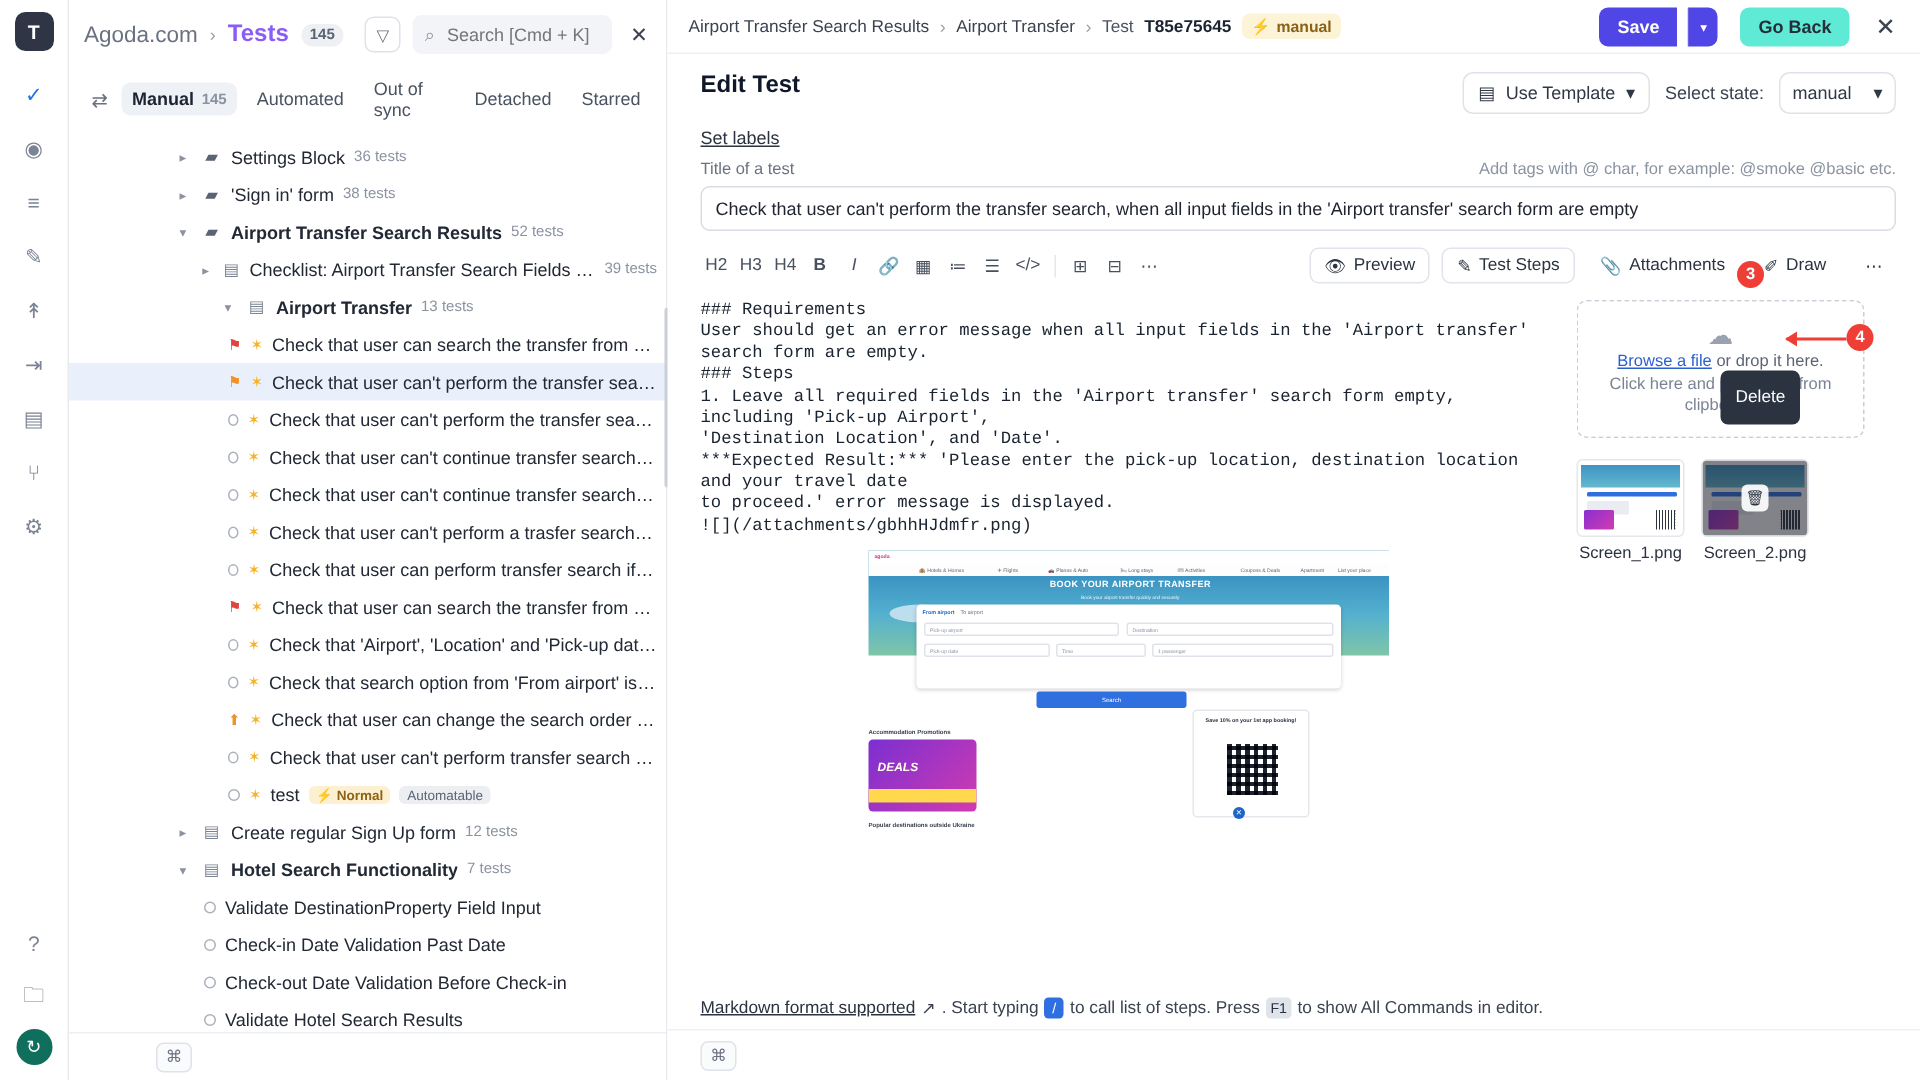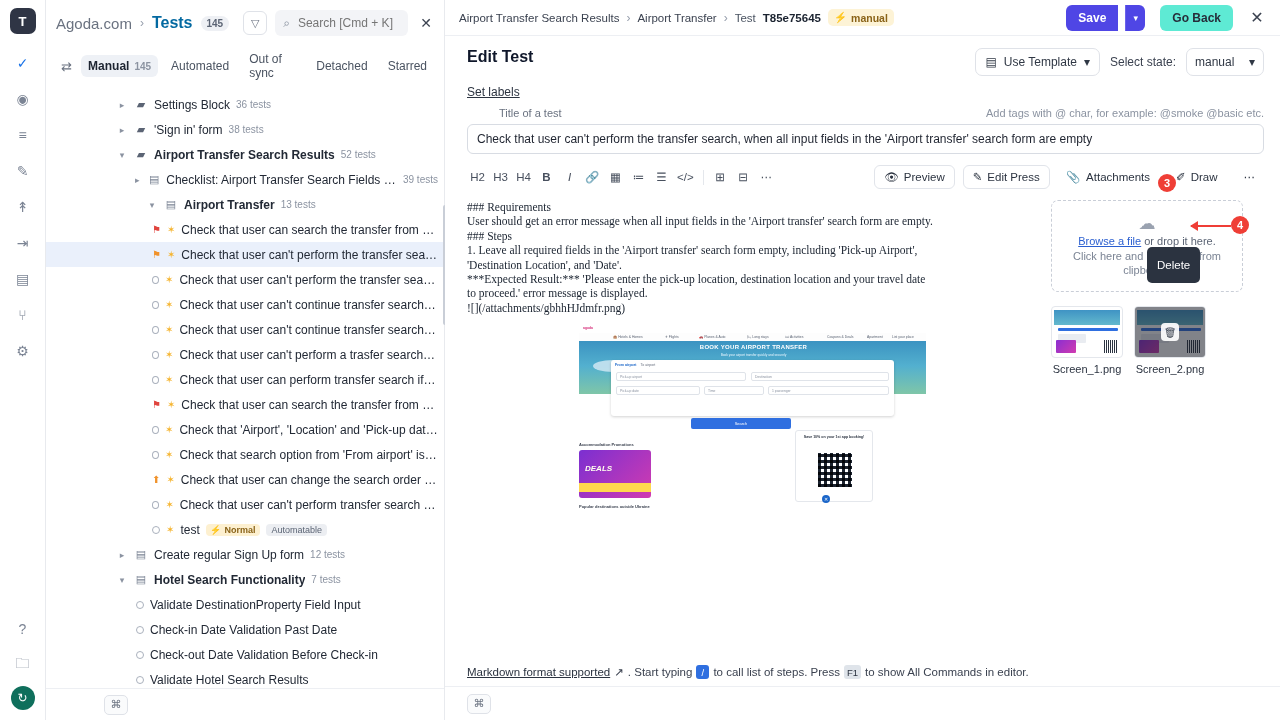--- a/index.html
+++ b/index.html
@@ -33,21 +33,21 @@
   }
 
   
   .tree-panel {
     width:399px; height:720px; background:#ffffff; border-right:1px solid #e8eaee;
     position:relative; display:flex; flex-direction:column;
   }
   .tp-header { display:flex; align-items:center; padding:10px 8px 8px 10px; gap:8px; }
   .brand { color:#6a7280; font-size:15px; }
   .chev { color:#98a0ae; font-size:12px; }
-  .tests-title { font-size:16px; font-weight:bold; color:#0369a1; }
+  .tests-title { font-size:16px; font-weight:bold; color:#8b5cf6; }
   .count-pill {
     background:#eef0f4; color:#5b6474; border-radius:9px; font-size:10px;
     padding:2px 6px; font-weight:bold;
   }
   .filter-btn {
     margin-left:6px; width:24px; height:24px; border:1px solid #dfe2e8; border-radius:6px;
     display:flex; align-items:center; justify-content:center; color:#6a7280; background:#fff;
     font-size:11px;
   }
   .search-wrap {
@@ -134,21 +134,21 @@
   .tmpl-btn {
     border:1px solid #dfe2e8; border-radius:7px; height:28px; padding:0 9px; display:flex; align-items:center; gap:7px;
     font-size:12px; color:#303845; background:#fff;
   }
   .select-state-lbl { font-size:12px; color:#3b4250; }
   .state-select {
     border:1px solid #dfe2e8; border-radius:7px; height:28px; width:78px; padding:0 8px;
     display:flex; align-items:center; justify-content:space-between; font-size:12px; color:#303845;
   }
   .set-labels { margin-top:9px; font-size:12px; color:#2b3340; text-decoration:underline; }
-  .meta-row { display:flex; align-items:center; margin-top:8px;margin-left:32px; }
+  .meta-row { display:flex; align-items:center; margin-top:8px; }
   .meta-left { font-size:11px; color:#6a7280; }
   .meta-right { margin-left:auto; font-size:11px; color:#8b93a1; }
   .title-input {
     margin-top:5px; height:30px; border:1px solid #d8dce3; border-radius:6px; display:flex; align-items:center;
     padding:0 9px; font-size:12px; color:#1f2430; background:#fff;
   }
 
   .md-toolbar {
     margin-top:10px; height:26px; display:flex; align-items:center; gap:2px; color:#4a5361;
   }
@@ -162,21 +162,21 @@
   .md-toolbar .grow { flex:1; }
   .tbtn {
     height:24px; padding:0 9px; border:1px solid #e1e4ea; border-radius:6px; background:#fff;
     display:flex; align-items:center; gap:5px; font-size:11.5px; color:#2b3340; margin-left:6px;
   }
   .tbtn.plain { border:0; }
 
   .content-area { display:flex; gap:14px; margin-top:10px; }
   .md-pane { width:570px; }
   .md {
-    font-family:Liberation Serif, serif; font-size:11.5px; color:#1a2330; line-height:1.25;
+    font-family:Liberation Mono, monospace; font-size:11.5px; color:#1a2330; line-height:1.25;
     white-space:pre-wrap;
   }
 
   
   .shot {
     margin-top:5px; width:573px; height:190px; background:#fff; position:relative; overflow:hidden;
   }
   .shot .hero { position:absolute; left:112px; top:4px; width:347px; height:70px;
     background:linear-gradient(180deg,#2b7fb8,#53b0cf 60%,#7fc6a8); }
   .shot .hero .cloud { position:absolute; background:#cfe6f2; border-radius:50%; opacity:.85; }
@@ -557,21 +557,21 @@
         <div class="tb">⊞</div>
         <div class="tb">⊟</div>
         <div class="tb">⋯</div>
         <span class="grow"></span>
         <div class="tbtn">
           <span>👁</span>
           <span>Preview</span>
         </div>
         <div class="tbtn">
           <span>✎</span>
-          <span>Edit Press</span>
+          <span>Test Steps</span>
         </div>
         <div class="tbtn plain">
           <span>📎</span>
           <span>Attachments</span>
         </div>
         <div class="tbtn plain">
           <span>✐</span>
           <span>Draw</span>
         </div>
         <div class="tbtn plain">⋯</div>

